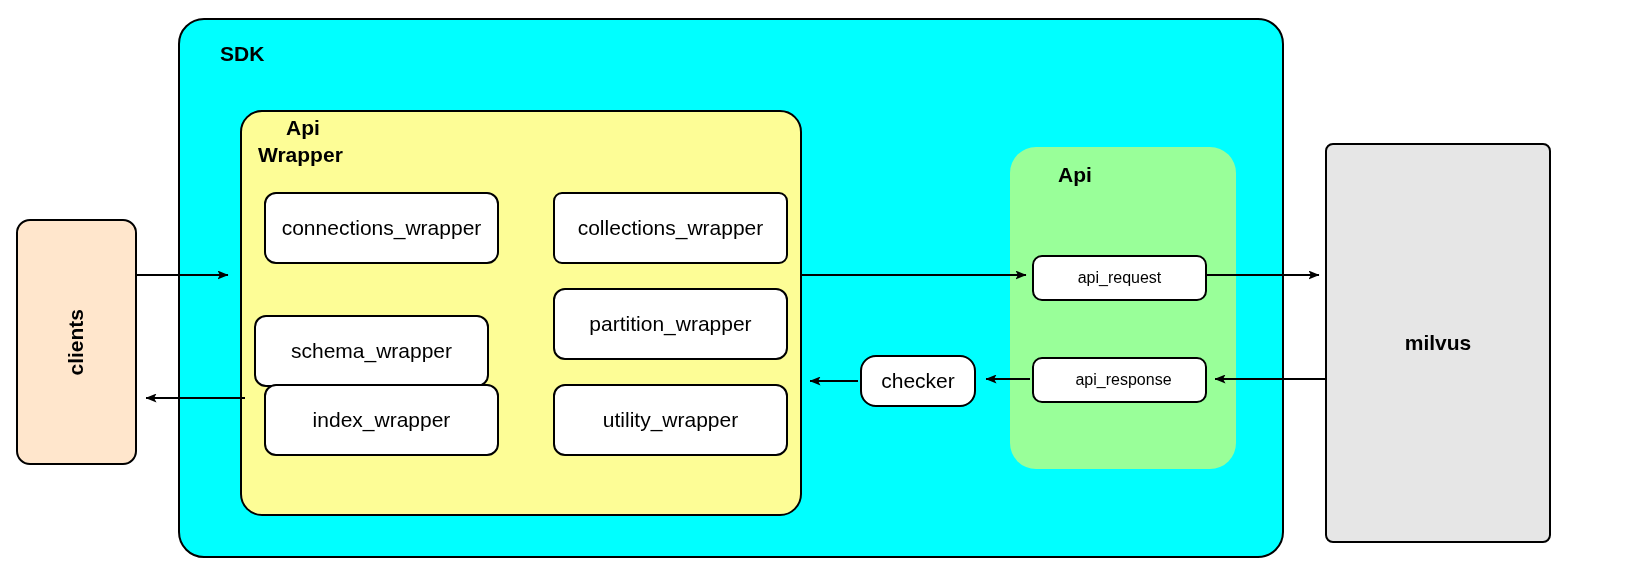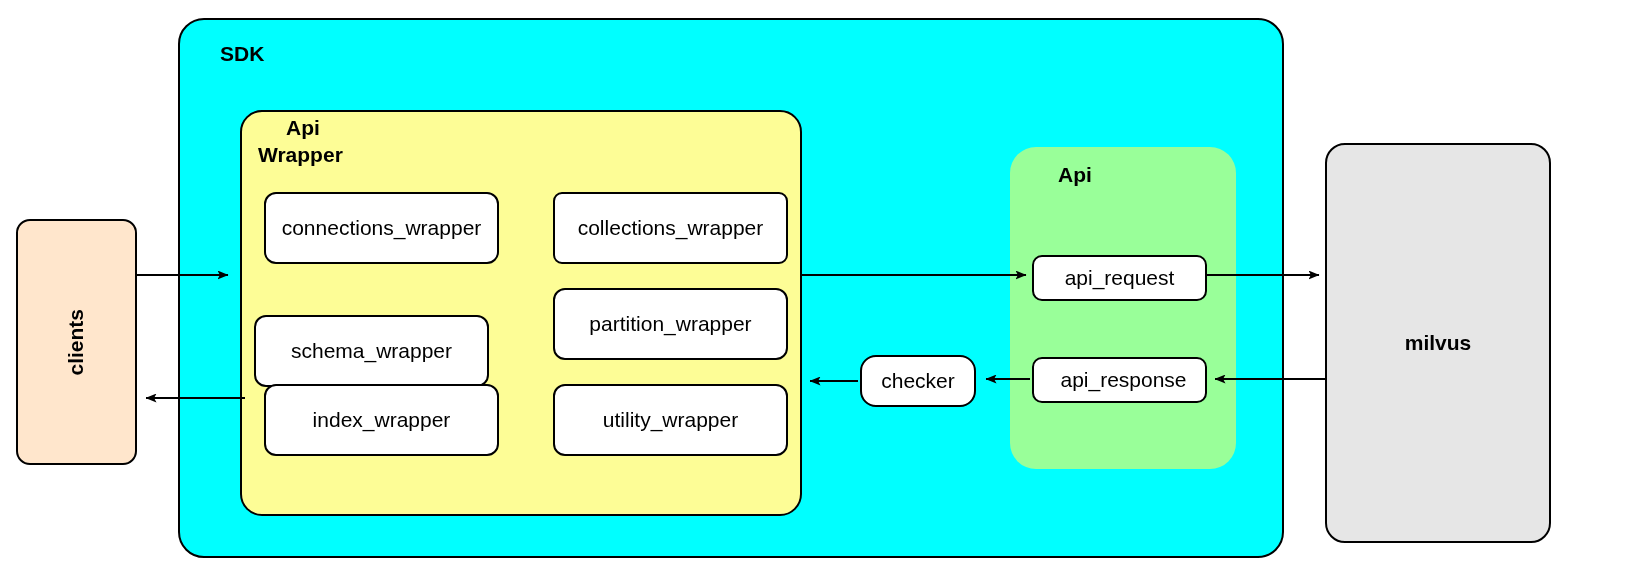--- a/index.html
+++ b/index.html
@@ -32,32 +32,32 @@
   .cell .label{font-size:21px;}
 
   
   #apigw{left:1010px;top:147px;width:226px;height:322px;background:#99FF99;
          border:none;border-radius:26px;}
   #apigw-title{position:absolute;left:1028px;top:162px;width:170px;font-size:21px;
          font-weight:bold;color:#000;line-height:1.28;}
   #apigw-title .l1{display:block;padding-left:30px;}
   #apigw-title .l2{display:block;}
   .gwcell{width:175px;height:46px;background:#ffffff;border-radius:10px;}
-  .gwcell .label{font-size:21px;}
+  .gwcell .label{font-size:16px;}
 
   
   #checker{left:860px;top:355px;width:116px;height:52px;background:#ffffff;border-radius:16px;}
 
   
   #clients{left:16px;top:219px;width:121px;height:246px;background:#FFE6CC;border-radius:14px;}
   #clients .label{font-weight:bold;font-size:21px;
       writing-mode:vertical-rl;transform:rotate(180deg);}
 
   
-  #milvus{left:1325px;top:143px;width:226px;height:400px;background:#E6E6E6;border-radius:20px;}
+  #milvus{left:1325px;top:143px;width:226px;height:400px;background:#E6E6E6;border-radius:8px;}
   #milvus .label{font-weight:bold;font-size:21px;}
 
   
   #wires{position:absolute;left:0;top:0;width:1634px;height:574px;pointer-events:none;}
 </style>
 </head>
 <body>
 
 <div class="stage">
 

